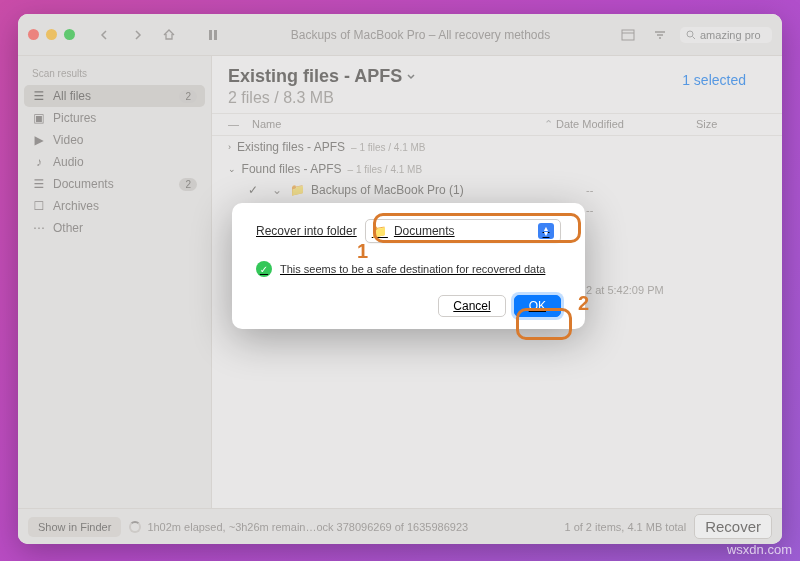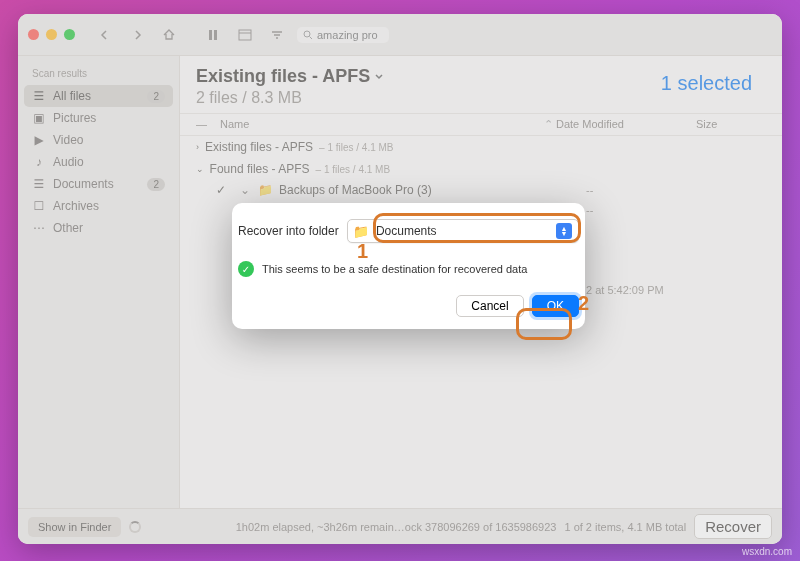--- a/index.html
+++ b/index.html
@@ -7,63 +7,63 @@
   .window { position: absolute; top: 14px; left: 18px; width: 764px; height: 530px; background: #f5f4f3; border-radius: 10px; box-shadow: 0 8px 30px rgba(0,0,0,.25); overflow: hidden; }
   .dim-overlay { position: absolute; inset: 0; background: rgba(200,200,200,.35); pointer-events: none; z-index: 5; }
   .titlebar { height: 42px; display: flex; align-items: center; padding: 0 10px; background: #eceae8; border-bottom: 1px solid #ddd9d5; gap: 8px; }
   .traffic { display: flex; gap: 7px; margin-right: 10px; }
   .dot { width: 11px; height: 11px; border-radius: 50%; }
   .dot.r { background: #ff5f57; } .dot.y { background: #febc2e; } .dot.g { background: #28c840; }
   .tb-btn { width: 24px; height: 24px; display: flex; align-items: center; justify-content: center; color: #8e8a87; }
   .tb-title { flex: 1; text-align: center; font-size: 12px; color: #8e8a87; }
   .tb-search { display: flex; align-items: center; gap: 4px; background: rgba(255,255,255,.5); border-radius: 5px; padding: 2px 6px; font-size: 11px; color: #777; width: 92px; text-align: center; }
   .body { display: flex; height: calc(100% - 42px - 36px); }
-  .sidebar { width: 162px; background: #eceae8; border-right: 1px solid #ddd9d5; padding: 8px 6px; font-size: 12px; }
+  .sidebar { width: 194px; background: #eceae8; border-right: 1px solid #ddd9d5; padding: 8px 6px; font-size: 12px; }
   .sb-head { font-size: 10px; color: #9b9793; padding: 4px 8px 6px; }
   .sb-item { display: flex; align-items: center; gap: 7px; padding: 4px 8px; border-radius: 5px; color: #7a7673; }
   .sb-item.active { background: #d4d1cd; color: #5a5754; }
   .sb-item .badge { margin-left: auto; font-size: 10px; background: #d0cdc9; color: #6b6864; padding: 1px 6px; border-radius: 8px; }
   .sb-icon { width: 14px; height: 14px; display: inline-flex; align-items: center; justify-content: center; }
   .main { flex: 1; background: #f9f8f7; display: flex; flex-direction: column; }
   .main-head { padding: 10px 16px 6px; }
   .mh-title { font-size: 18px; font-weight: 600; color: #4a4744; display: flex; align-items: center; gap: 4px; }
   .mh-sub { font-size: 16px; color: #9b9793; margin-top: 2px; }
-  .mh-sel { position: absolute; right: 30px; top: 58px; color: #1a7ff0; font-size: 20px; }
+  .mh-sel { position: absolute; right: 36px; top: 58px; color: #1a7ff0; font-size: 14px; }
   .cols { display: flex; padding: 4px 16px; font-size: 11px; color: #8e8a87; border-top: 1px solid #e6e3e0; border-bottom: 1px solid #e6e3e0; }
   .col-check { width: 24px; } .col-name { flex: 1; } .col-date { width: 140px; } .col-size { width: 70px; }
   .rows { flex: 1; overflow: hidden; font-size: 12px; color: #6b6864; }
   .grp { padding: 4px 16px; display: flex; align-items: center; gap: 6px; }
   .grp .meta { font-size: 10px; color: #a8a4a0; }
   .row { padding: 3px 16px 3px 16px; display: flex; align-items: center; gap: 6px; }
   .row .c-check { width: 18px; color: #6b6864; } .row .c-exp { width: 12px; color: #8e8a87; }
   .row .c-name { flex: 1; display: flex; align-items: center; gap: 6px; }
   .row .c-date { width: 180px; font-size: 11px; color: #9b9793; }
   .indent1 { padding-left: 36px; } .indent2 { padding-left: 56px; } .indent4 { padding-left: 96px; }
   .folder { color: #5aa3e8; }
   .footer { height: 36px; background: #eceae8; border-top: 1px solid #ddd9d5; display: flex; align-items: center; padding: 0 10px; gap: 8px; font-size: 11px; color: #8e8a87; }
   .footer .sif { background: #ddd9d5; padding: 4px 10px; border-radius: 5px; font-size: 11px; color: #5a5754; text-align: center; }
-  .footer .status { flex: 1; display: flex; align-items: center; gap: 6px; justify-content: space-between; }
+  .footer .status { flex: 1; display: flex; align-items: center; gap: 6px; justify-content: flex-start; }
   .footer .recover-btn { background: #fff; border: 1px solid #cfcbc7; padding: 3px 10px; border-radius: 5px; font-size: 15px; color: #4a4744; }
   .spinner { width: 12px; height: 12px; border: 2px solid #cfcbc7; border-top-color: #8e8a87; border-radius: 50%; }
   
-  .modal { position: absolute; top: 203px; left: 232px; width: 353px; background: #fff; border-radius: 10px; box-shadow: 0 10px 40px rgba(0,0,0,.3); z-index: 10; padding: 16px 6px 12px; }
+  .modal { position: absolute; top: 203px; left: 232px; width: 353px; background: #fff; border-radius: 10px; box-shadow: 0 10px 40px rgba(0,0,0,.3); z-index: 10; padding: 16px 24px 12px; text-decoration: underline; }
   .modal-row1 { display: flex; align-items: center; gap: 8px; font-size: 12px; color: #333; }
   .folder-select { flex: 1; display: flex; align-items: center; gap: 6px; background: #fff; border: 1px solid #d0cdca; border-radius: 5px; padding: 3px 6px; font-size: 12px; box-shadow: 0 1px 1px rgba(0,0,0,.04); position: relative; }
   .folder-select .arrows { margin-left: auto; width: 16px; height: 16px; background: #3b82f6; border-radius: 3px; display: flex; flex-direction: column; align-items: center; justify-content: center; color: #fff; font-size: 7px; line-height: 5px; }
   .hl1 { position: absolute; border: 3px solid #d97a2d; border-radius: 10px; pointer-events: none; }
   .hl-folder { top: 213px; left: 373px; width: 208px; height: 30px; z-index: 20; }
   .hl-ok { top: 308px; left: 516px; width: 56px; height: 32px; z-index: 20; }
   .ann { position: absolute; color: #d97a2d; font-weight: 700; font-size: 20px; z-index: 20; }
   .ann1 { top: 240px; left: 357px; } .ann2 { top: 292px; left: 578px; }
   .modal-row2 { display: flex; align-items: center; gap: 8px; font-size: 11px; color: #333; margin-top: 18px; }
   .check-ic { width: 16px; height: 16px; background: #34c759; border-radius: 50%; display: flex; align-items: center; justify-content: center; color: #fff; font-size: 10px; }
   .modal-btns { display: flex; justify-content: flex-end; gap: 8px; margin-top: 18px; }
   .btn { padding: 3px 14px; border-radius: 5px; font-size: 12px; border: 1px solid #d0cdca; background: #fff; }
   .btn.primary { background: #0a7aff; color: #fff; border-color: #0a7aff; box-shadow: 0 0 0 3px rgba(10,122,255,.25); }
-  .watermark { position: absolute; bottom: 4px; right: 8px; font-size: 10px; color: rgba(255,255,255,.7); }
+  .watermark { position: absolute; bottom: 4px; right: 8px; font-size: 13px; color: rgba(255,255,255,.7); }
 </style>
 </head>
 <body>
 
 <div class="window">
   <div class="dim-overlay"></div>
 
   <div class="titlebar">
     <div class="traffic">
       <div class="dot r"></div>
@@ -84,20 +84,21 @@
         <svg width="14" height="14" viewBox="0 0 14 14">
           <path d="M2 7 7 2l5 5M4 6v5h6V6" stroke="currentColor" fill="none" stroke-width="1.3"></path>
         </svg>
       </div>
     <div class="tb-btn" style="margin-left:12px">
         <svg width="10" height="12" viewBox="0 0 10 12">
           <rect x="1" y="1" width="3" height="10" fill="currentColor"></rect>
           <rect x="6" y="1" width="3" height="10" fill="currentColor"></rect>
         </svg>
       </div>
+    <div class="tb-title">Backups of MacBook Pro – All recovery methods</div>
     <div class="tb-btn">
         <svg width="14" height="12" viewBox="0 0 14 12">
           <rect x="1" y="1" width="12" height="10" stroke="currentColor" fill="none"></rect>
           <line x1="1" y1="4" x2="13" y2="4" stroke="currentColor"></line>
         </svg>
       </div>
     <div class="tb-btn">
         <svg width="14" height="12" viewBox="0 0 14 12">
           <line x1="2" y1="3" x2="12" y2="3" stroke="currentColor" stroke-width="1.5"></line>
           <line x1="4" y1="6" x2="10" y2="6" stroke="currentColor" stroke-width="1.5"></line>
@@ -177,21 +178,21 @@
         <div class="grp">
           <span style="font-size:9px">⌄</span>
           <span>Found files - APFS</span>
           <span class="meta">– 1 files / 4.1 MB</span>
         </div>
         <div class="row indent1">
           <span class="c-check">✓</span>
           <span class="c-exp">⌄</span>
           <span class="c-name">
               <span class="folder">📁</span>
-              <span>Backups of MacBook Pro (3)</span>
+              <span>Backups of MacBook Pro (1)</span>
             </span>
           <span class="c-date">--</span>
         </div>
         <div class="row indent2">
           <span class="c-check">✓</span>
           <span class="c-exp">⌄</span>
           <span class="c-name">
               <span class="folder">📁</span>
               <span>2022-01-28-060429.previous (1)</span>
             </span>

